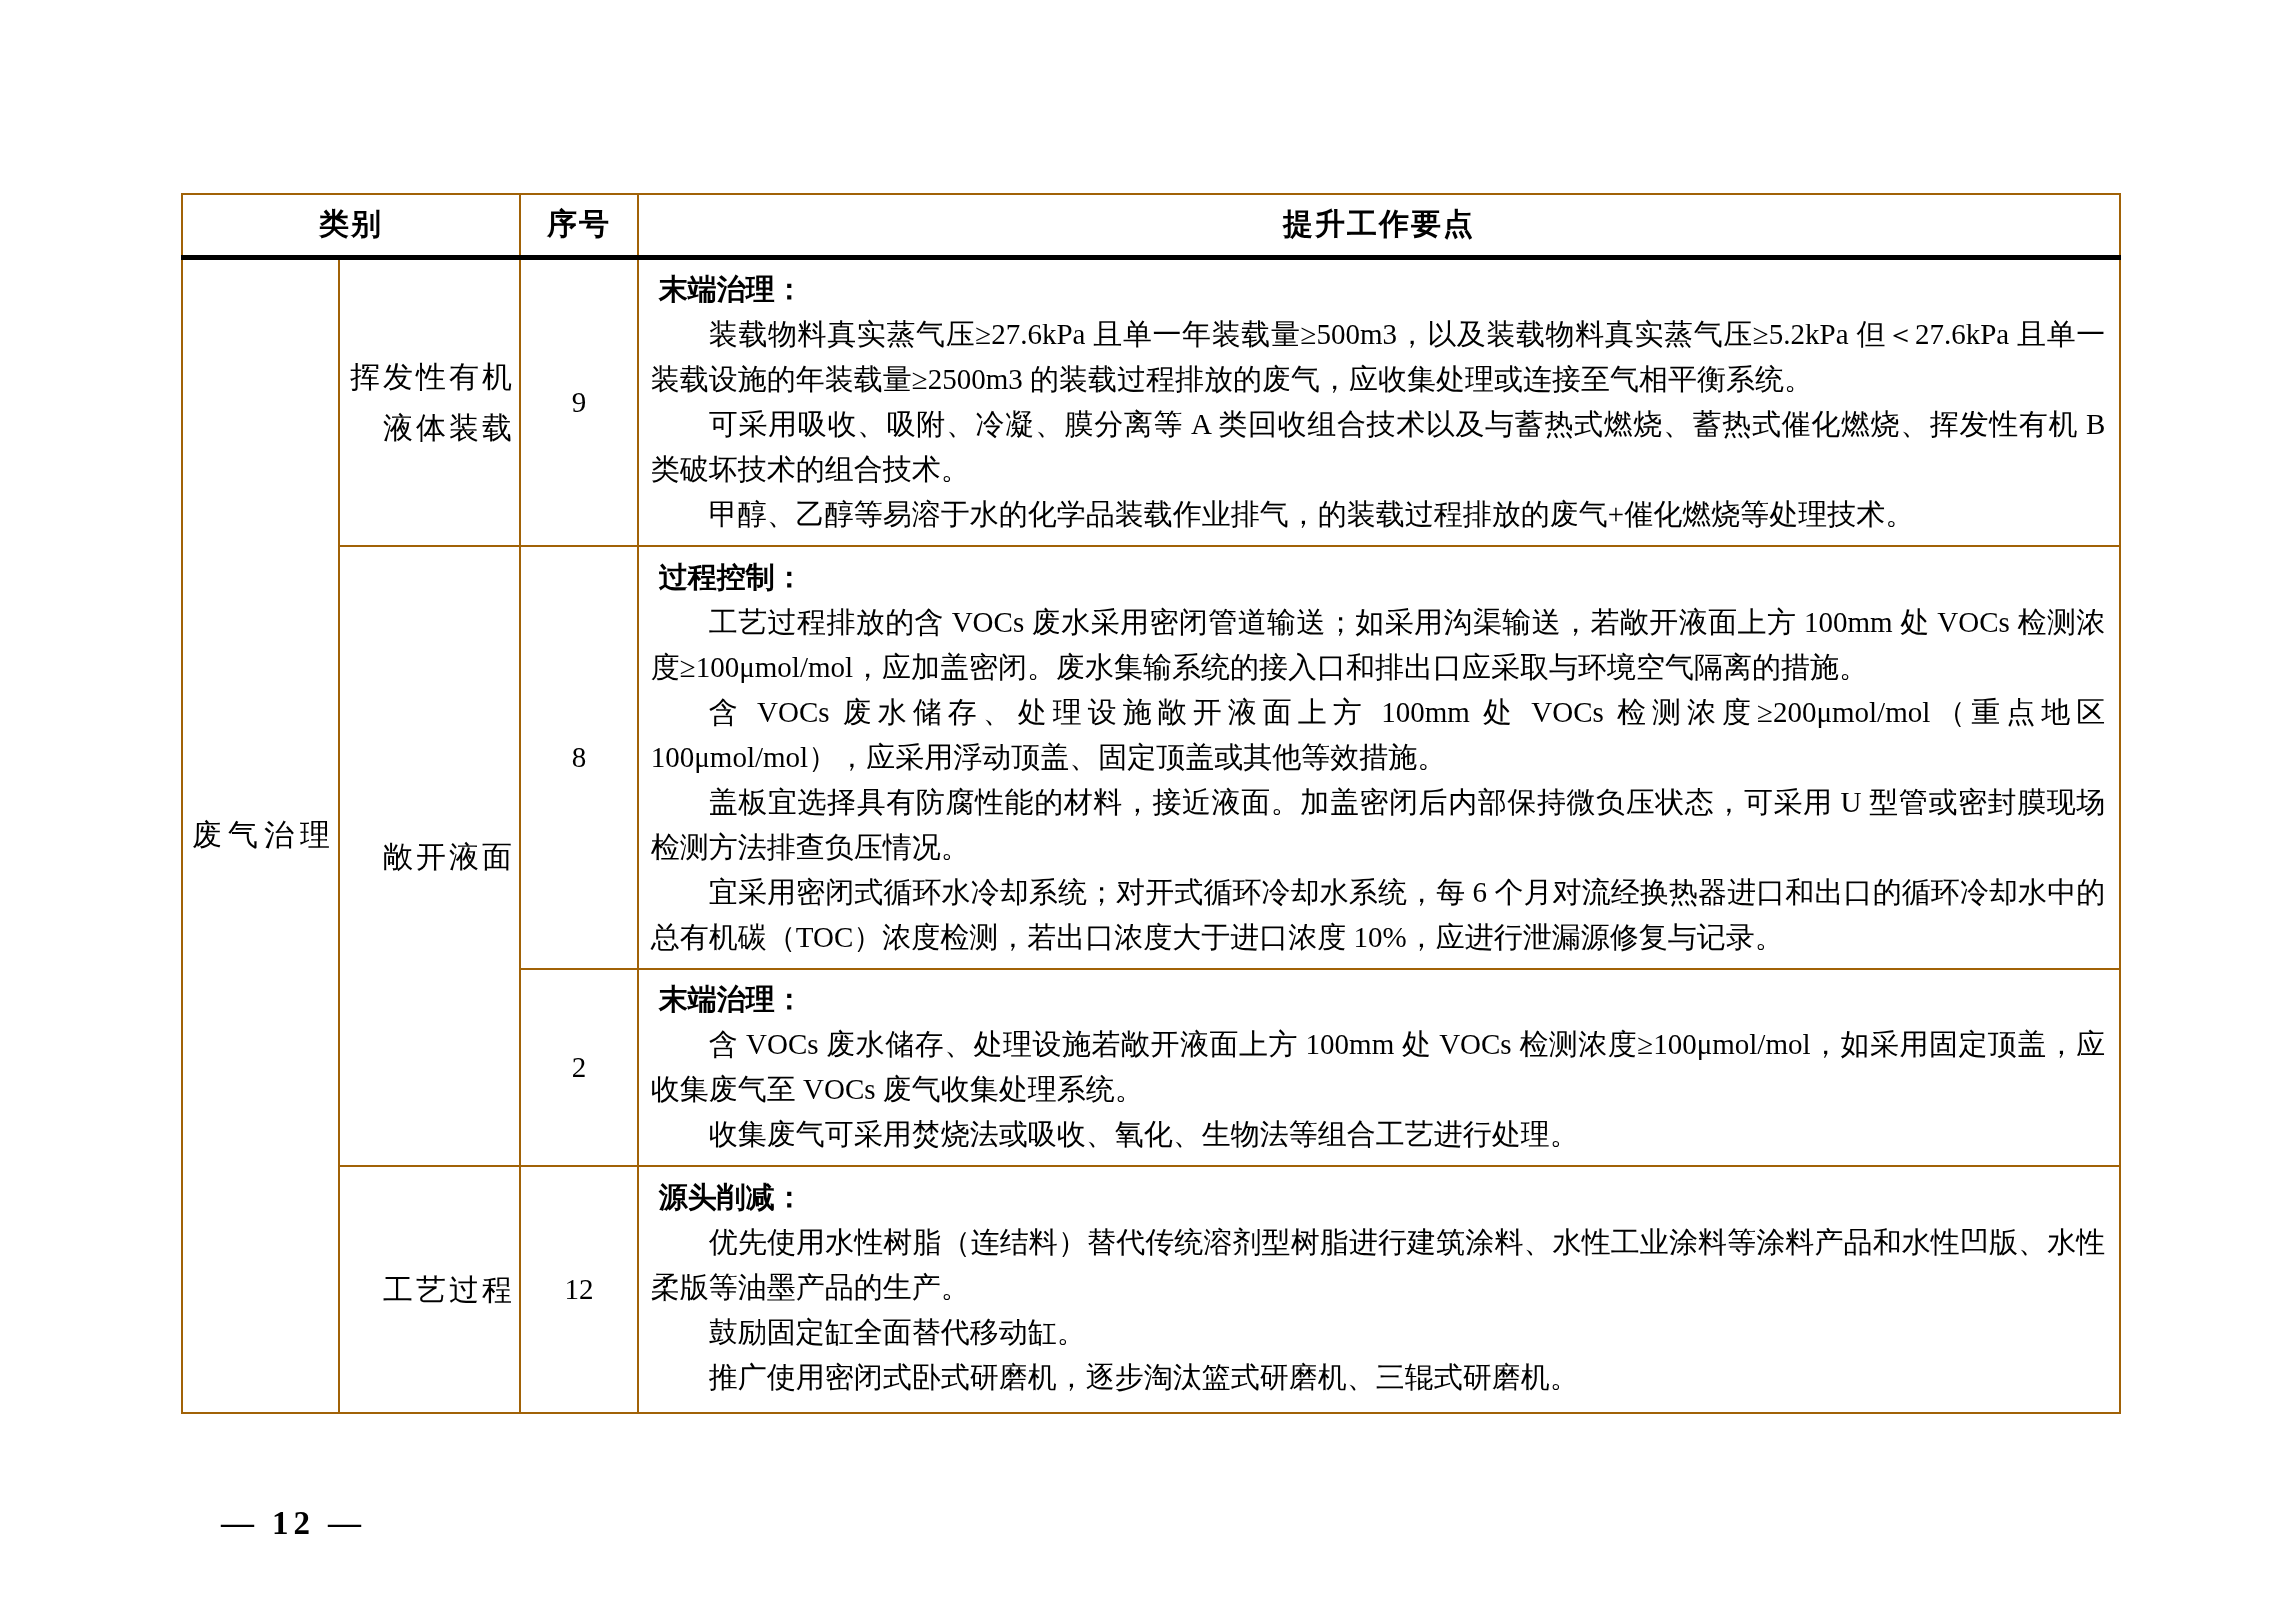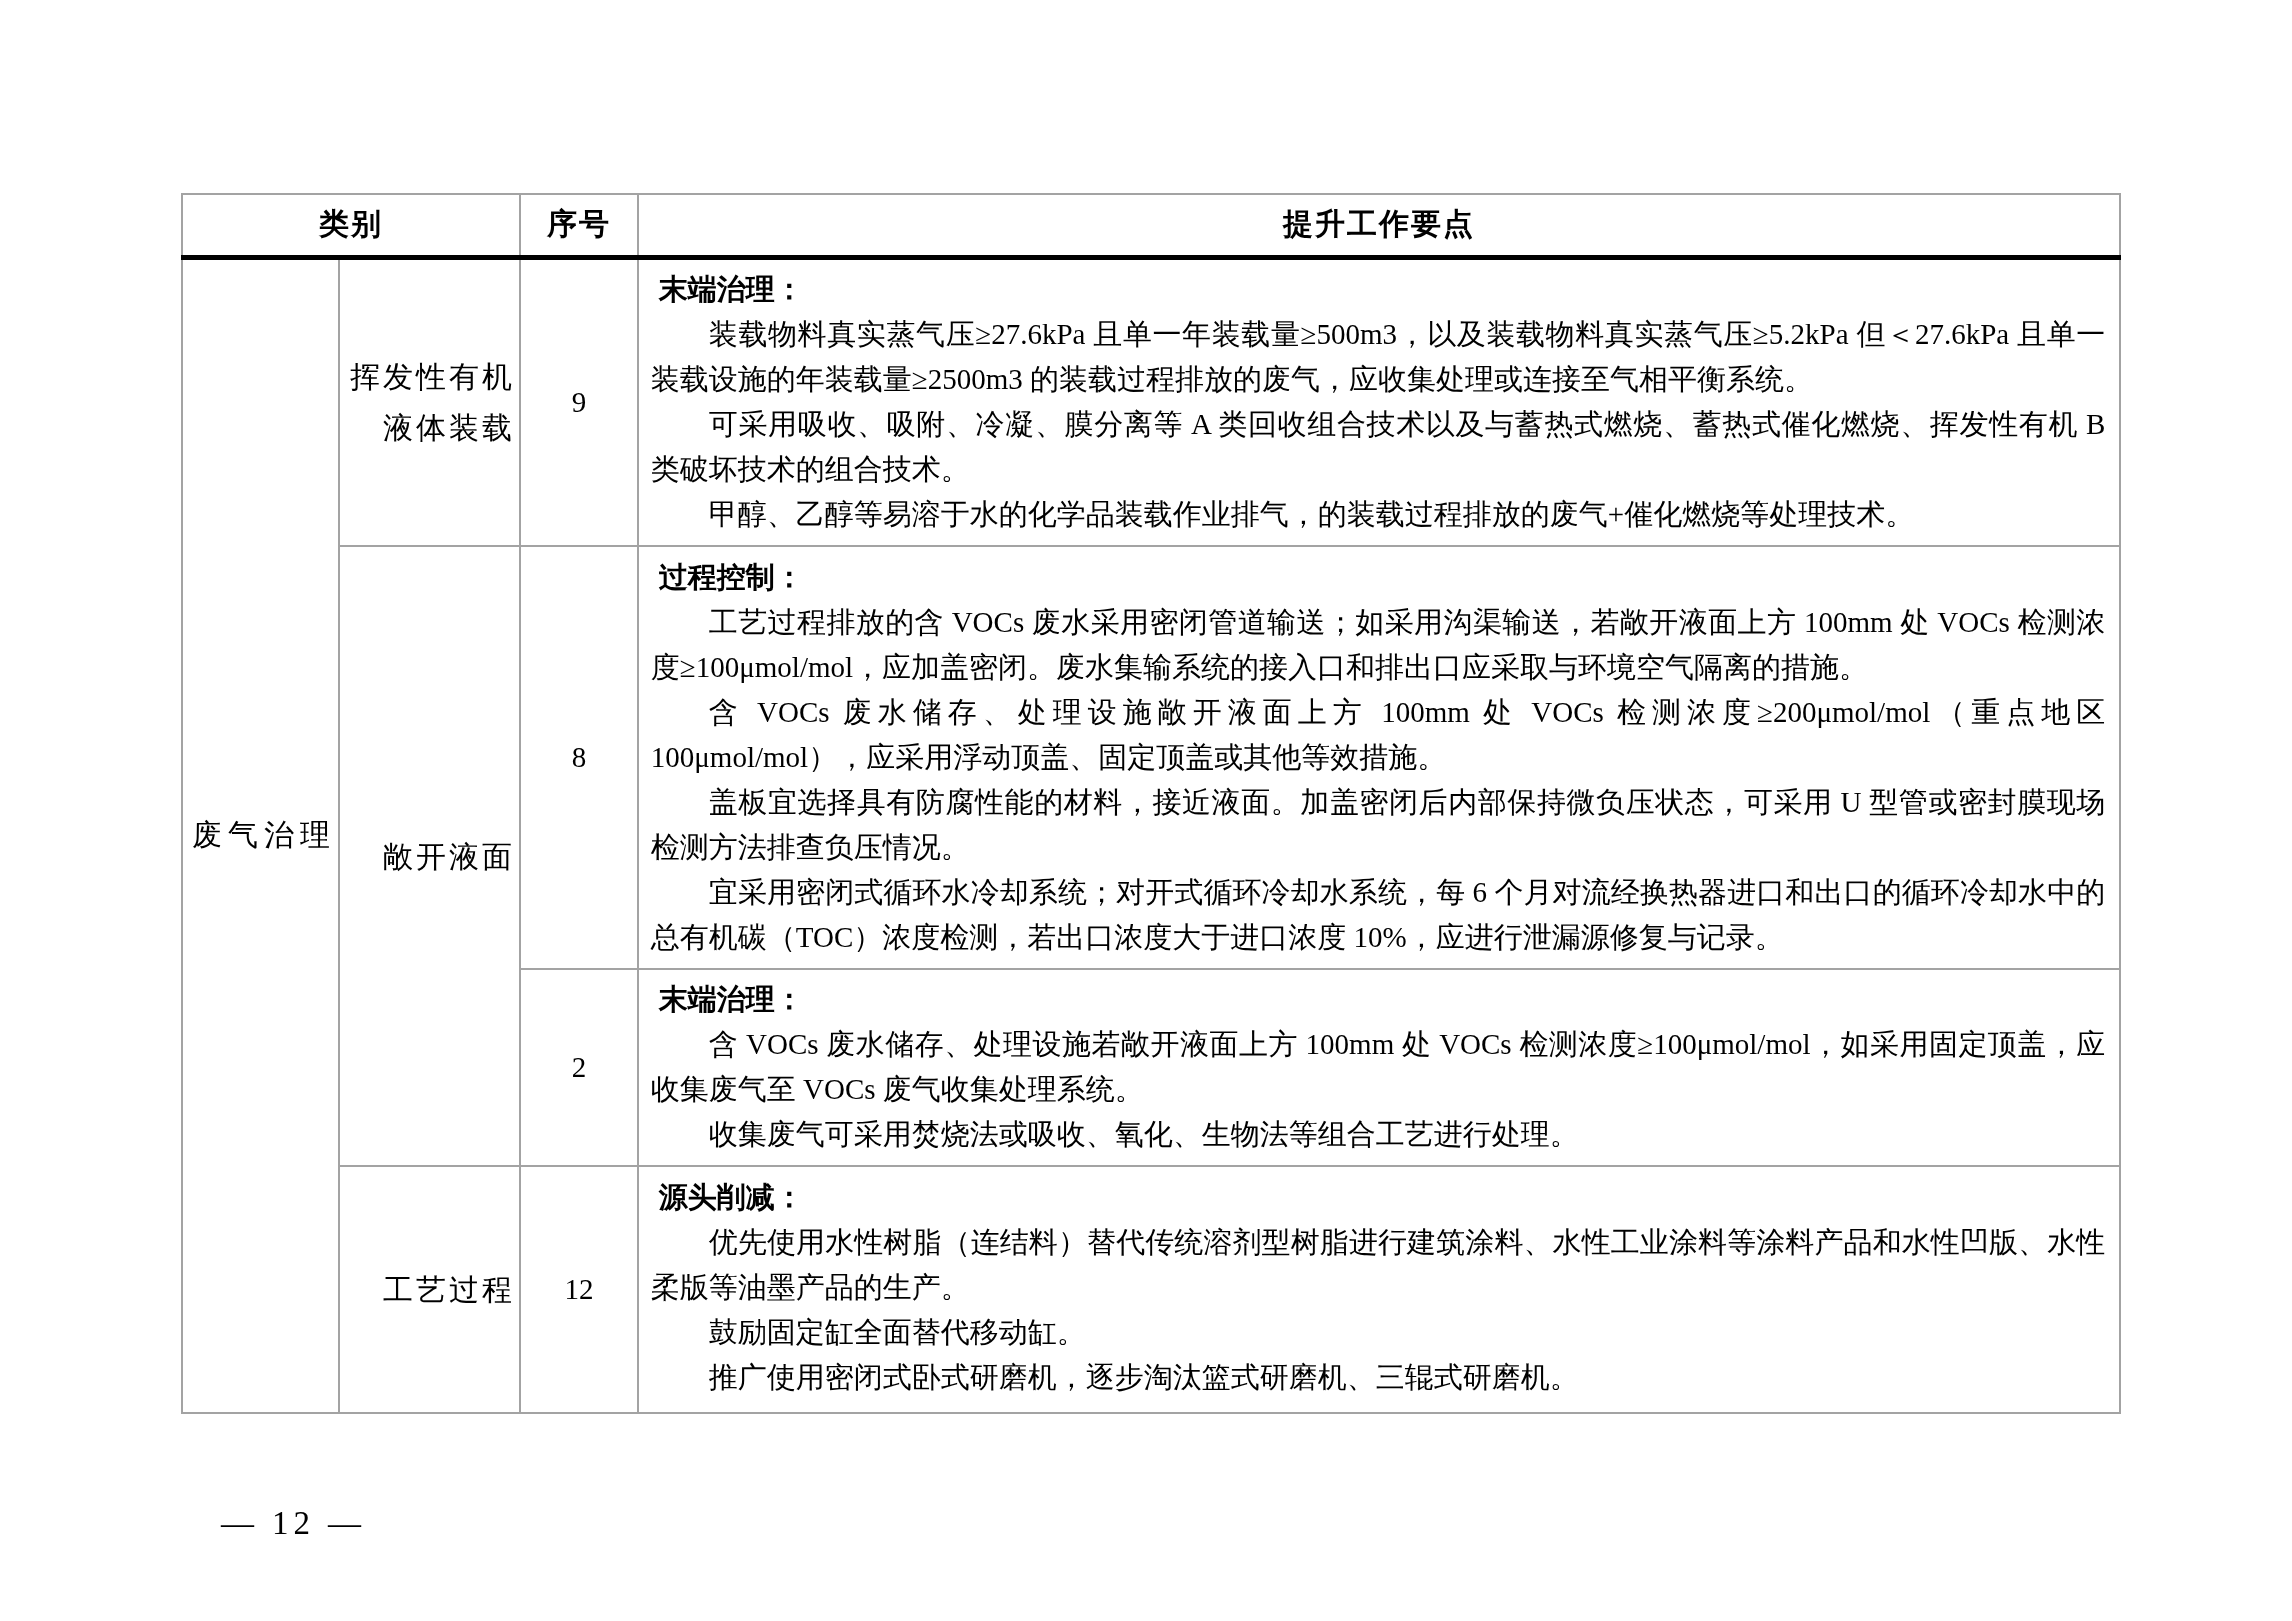--- a/index.html
+++ b/index.html
@@ -14,21 +14,21 @@
 
   table.doc-table {
     position: absolute;
     left: 181px; top: 193px;
     width: 1938px;
     border-collapse: collapse;
     table-layout: fixed;
     border: 2.9px solid #000;
   }
   .doc-table td, .doc-table th {
-    border: 2px solid #a3a3a3;
+    border: 2px solid #a16207;
     background: #fff;
   }
 
   tr.header-row { height: 63px; }
   .doc-table th {
     border-bottom: 5.9px solid #000;
     font-family: "Liberation Sans", "DejaVu Sans", sans-serif;
     font-weight: bold;
     font-size: 30px;
     text-align: center;
@@ -78,20 +78,21 @@
     margin: 0;
     text-indent: 2em;
     text-align: justify;
   }
   .page-no {
     position: absolute;
     left: 221px; top: 1505px;
     font-size: 33px;
     letter-spacing: 4.9px;
     white-space: pre;
+    font-weight: bold;
   }
 </style>
 </head>
 <body>
 
 <div class="page">
 
   <table class="doc-table">
     <colgroup>
       <col style="width:157px">

